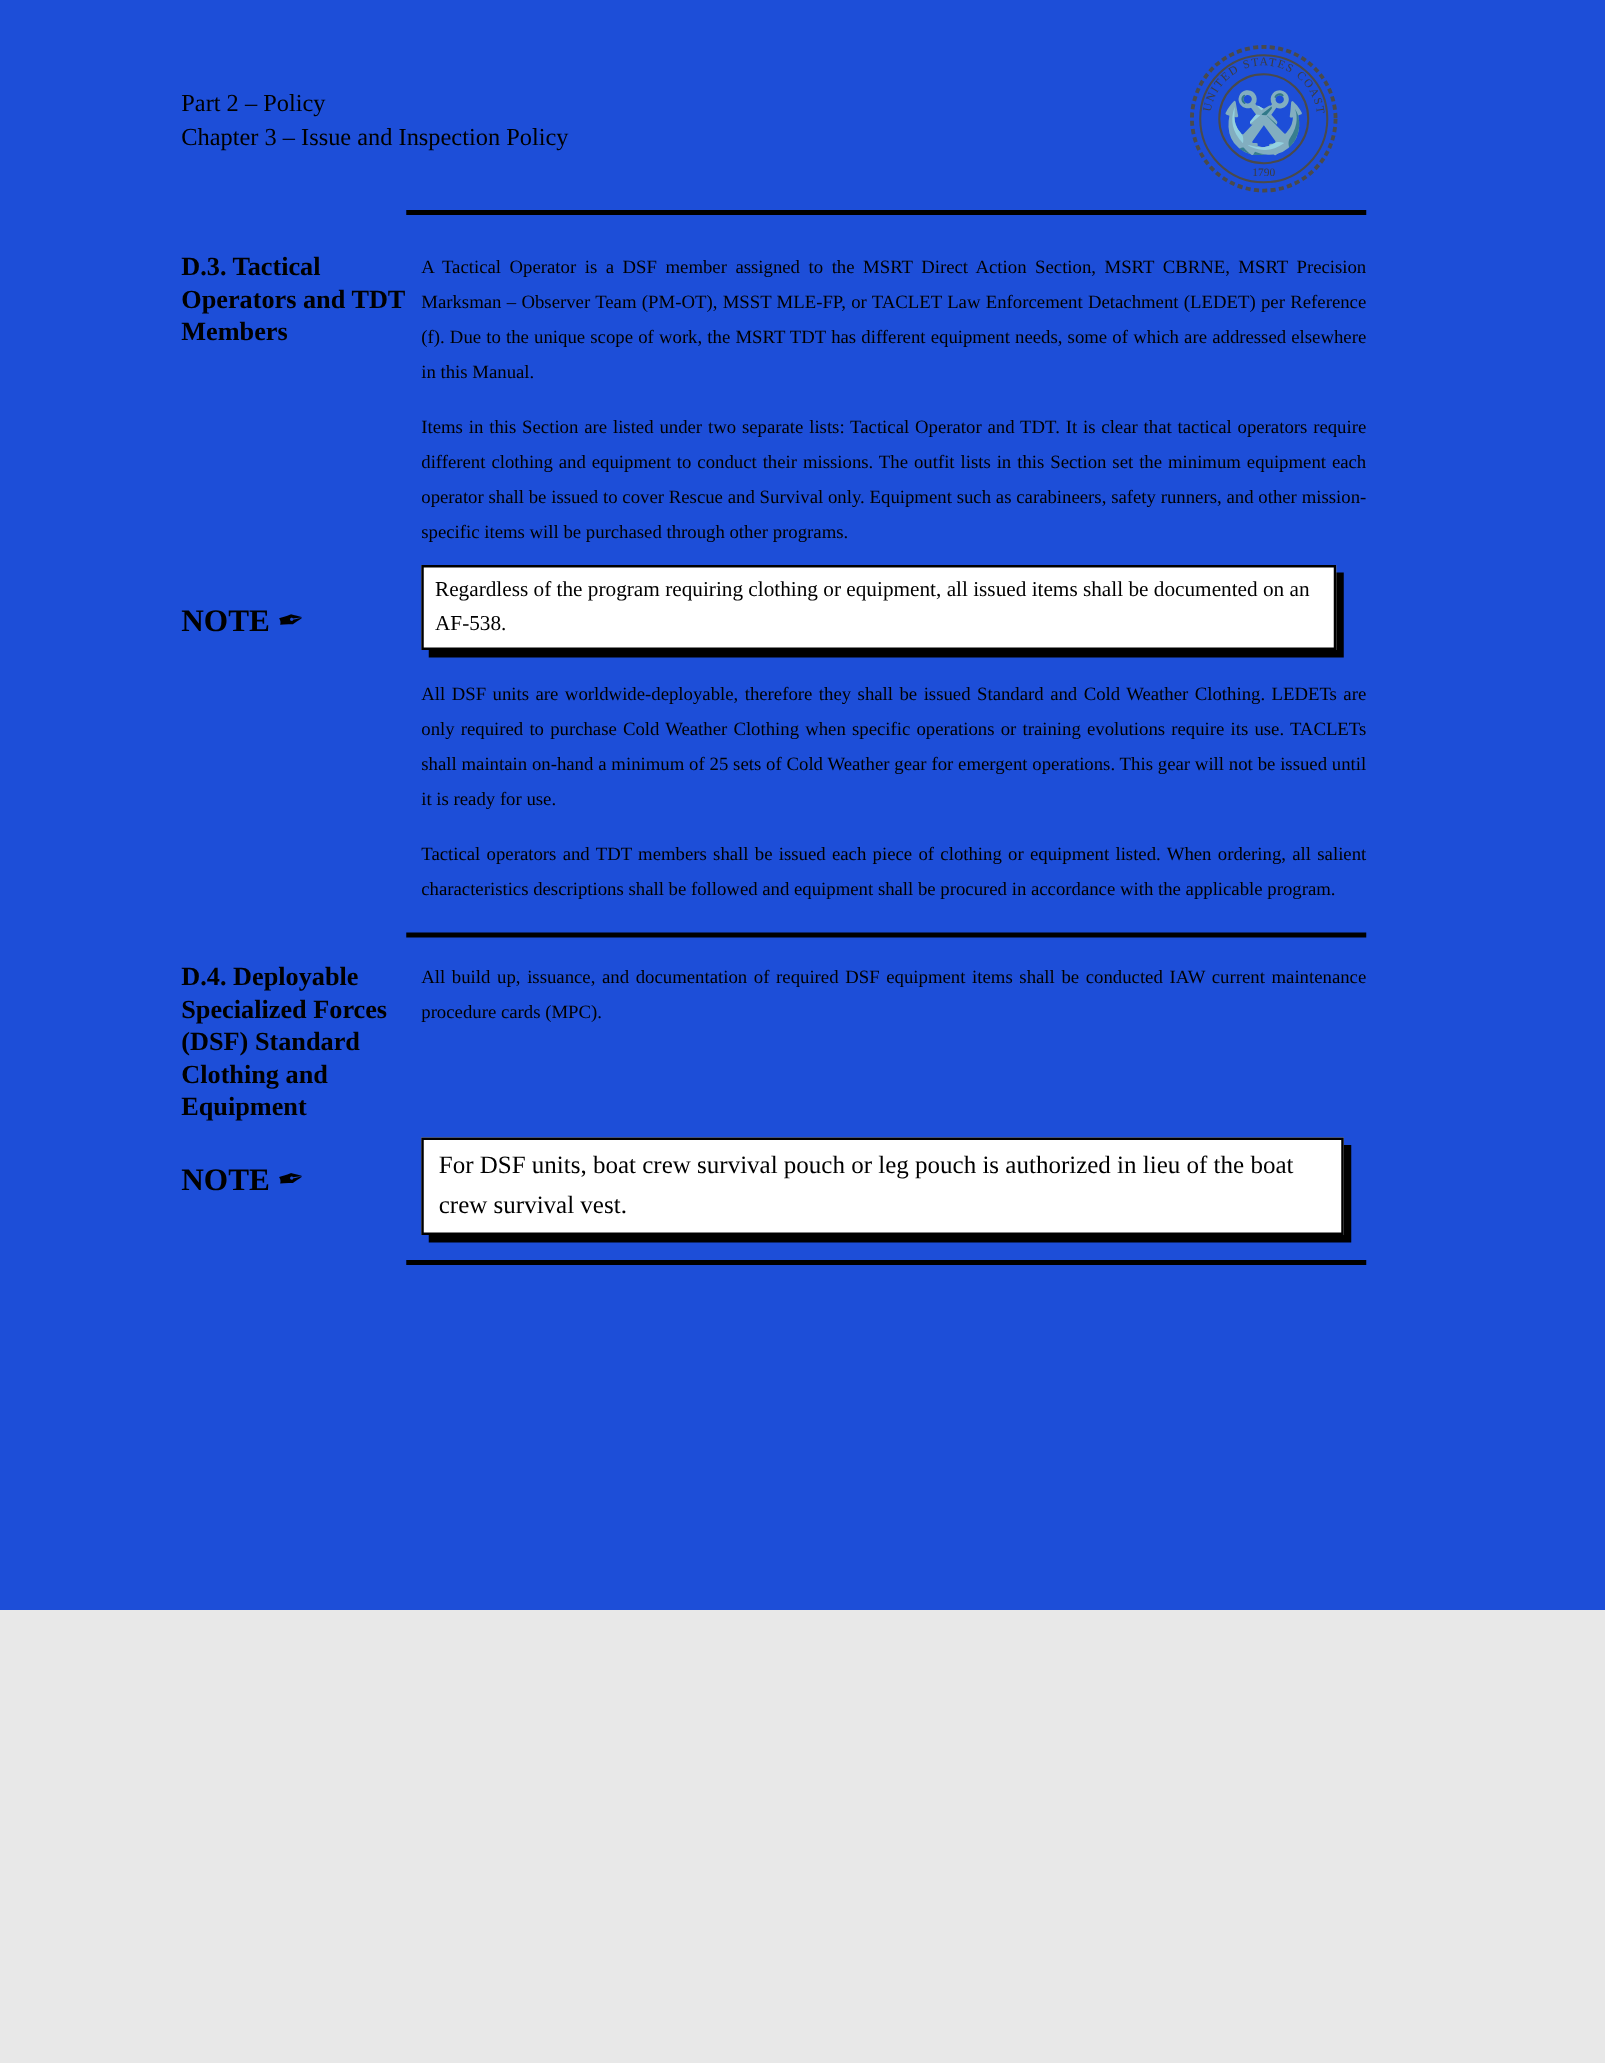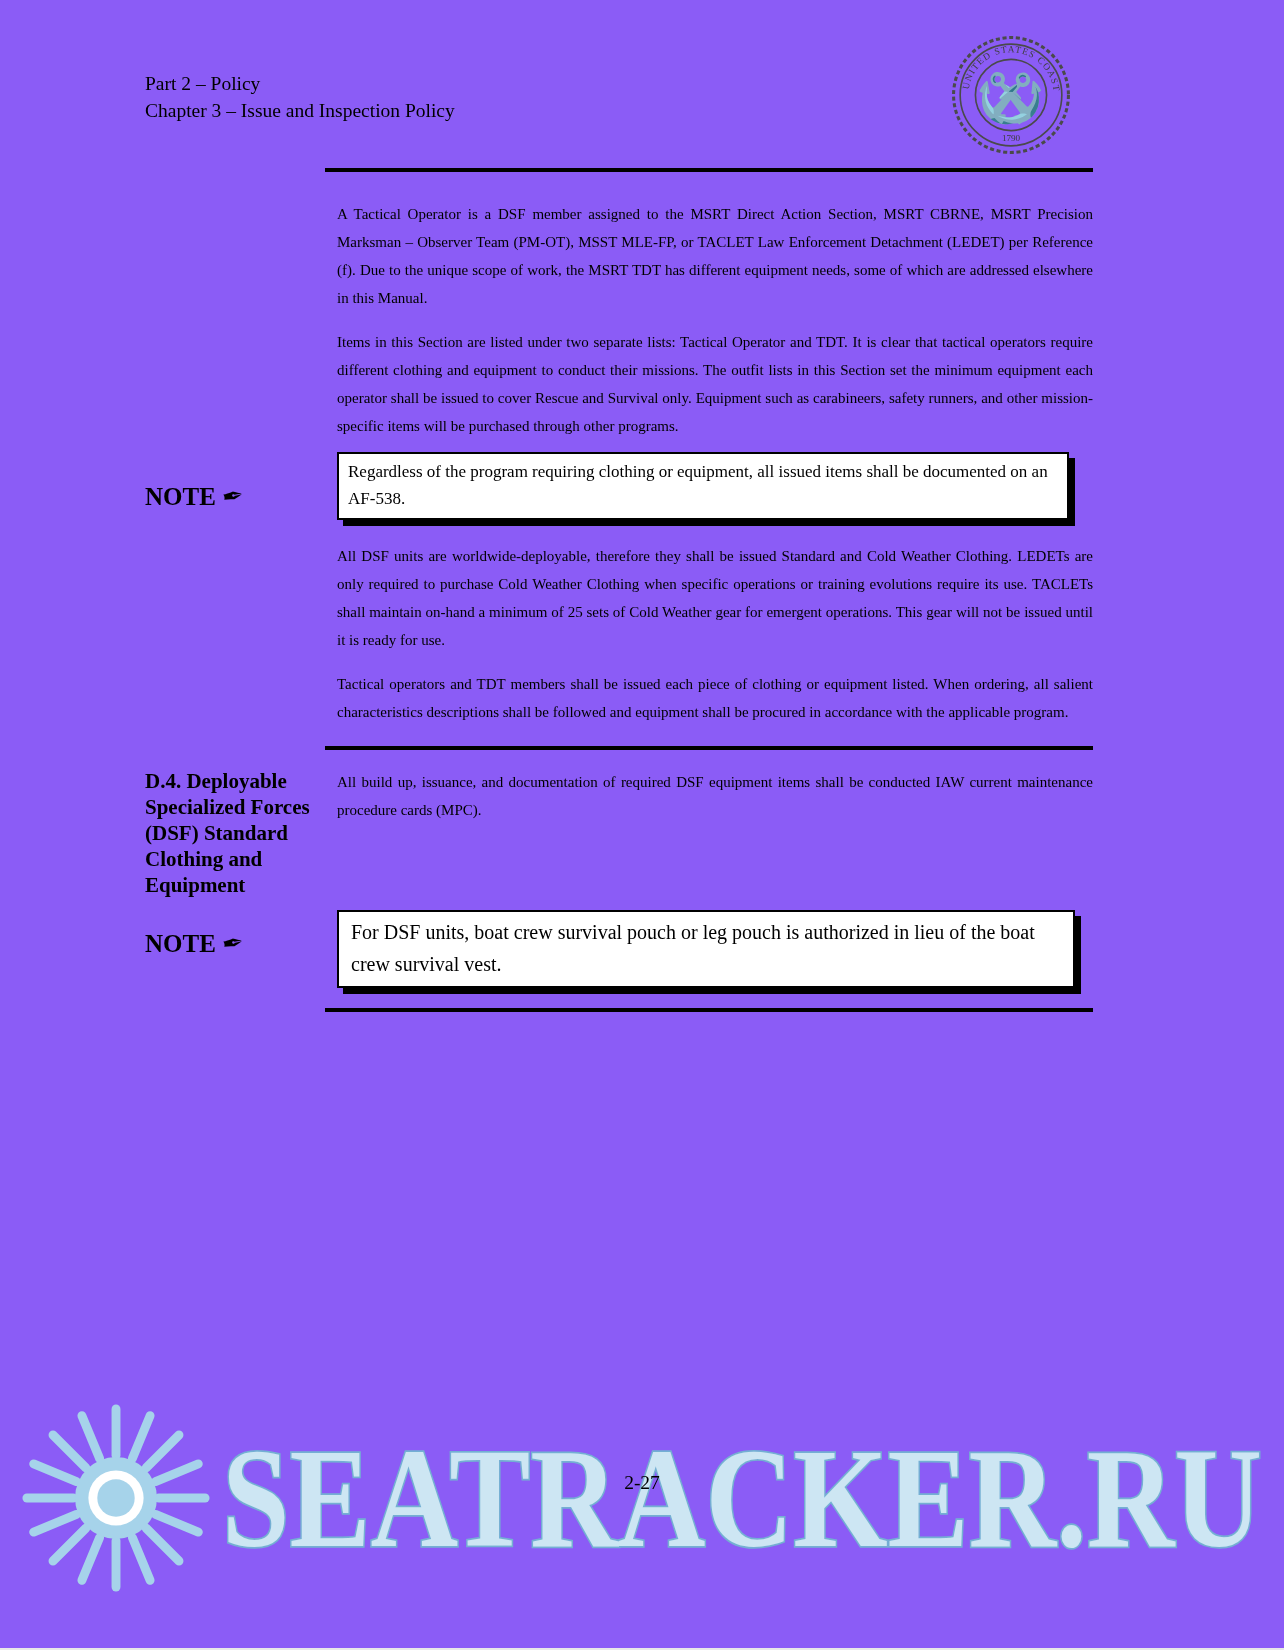--- a/index.html
+++ b/index.html
@@ -1,20 +1,20 @@
 <!DOCTYPE html>
 <html><head>
 <meta charset="utf-8">
 <style>
   html,body{margin:0;padding:0;background:#e8e8e8;}
   .page{
     position:relative;
-    width:1284px;height:1648px;
+    width:1284px;height:1288px;
     margin:0 auto;
-    background:#8b5cf6;
+    background:#1d4ed8;
     overflow:hidden;
     font-family:"Liberation Serif","DejaVu Serif",serif;
     color:#000;
   }
   
   .doc-header{
     position:absolute;left:145px;top:70px;
     font-size:19.5px;line-height:27px;
   }
   .seal{position:absolute;left:950px;top:34px;}
@@ -107,20 +107,21 @@
       <text x="60" y="105" font-size="9" fill="#3d3d3d" text-anchor="middle" font-family="Liberation Serif, serif">1790</text>
       <text x="60" y="80" font-size="52" text-anchor="middle" fill="#333" transform="rotate(40 60 60)">⚓</text>
       <text x="60" y="80" font-size="52" text-anchor="middle" fill="#333" transform="rotate(-40 60 60)">⚓</text>
     </svg>
   </div>
 
   <main class="main">
 
     <div class="rule rule-top"></div>
 
+    <h2 class="side-head">D.3. Tactical Operators and TDT Members</h2>
     <div class="body-col">
       <p>A Tactical Operator is a DSF member assigned to the MSRT Direct Action Section, MSRT CBRNE, MSRT Precision Marksman – Observer Team (PM-OT), MSST MLE-FP, or TACLET Law Enforcement Detachment (LEDET) per Reference (f).  Due to the unique scope of work, the MSRT TDT has different equipment needs, some of which are addressed elsewhere in this Manual.</p>
       <p>Items in this Section are listed under two separate lists: Tactical Operator and TDT.  It is clear that tactical operators require different clothing and equipment to conduct their missions.  The outfit lists in this Section set the minimum equipment each operator shall be issued to cover Rescue and Survival only.  Equipment such as carabineers, safety runners, and other mission-specific items will be purchased through other programs.</p>
     </div>
 
     <div class="note-label"><span>NOTE</span><span class="note-flourish">✒</span></div>
     <div class="note-box note-box1">
       <p>Regardless of the program requiring clothing or equipment, all issued items shall be documented on an AF-538.</p>
     </div>
 

